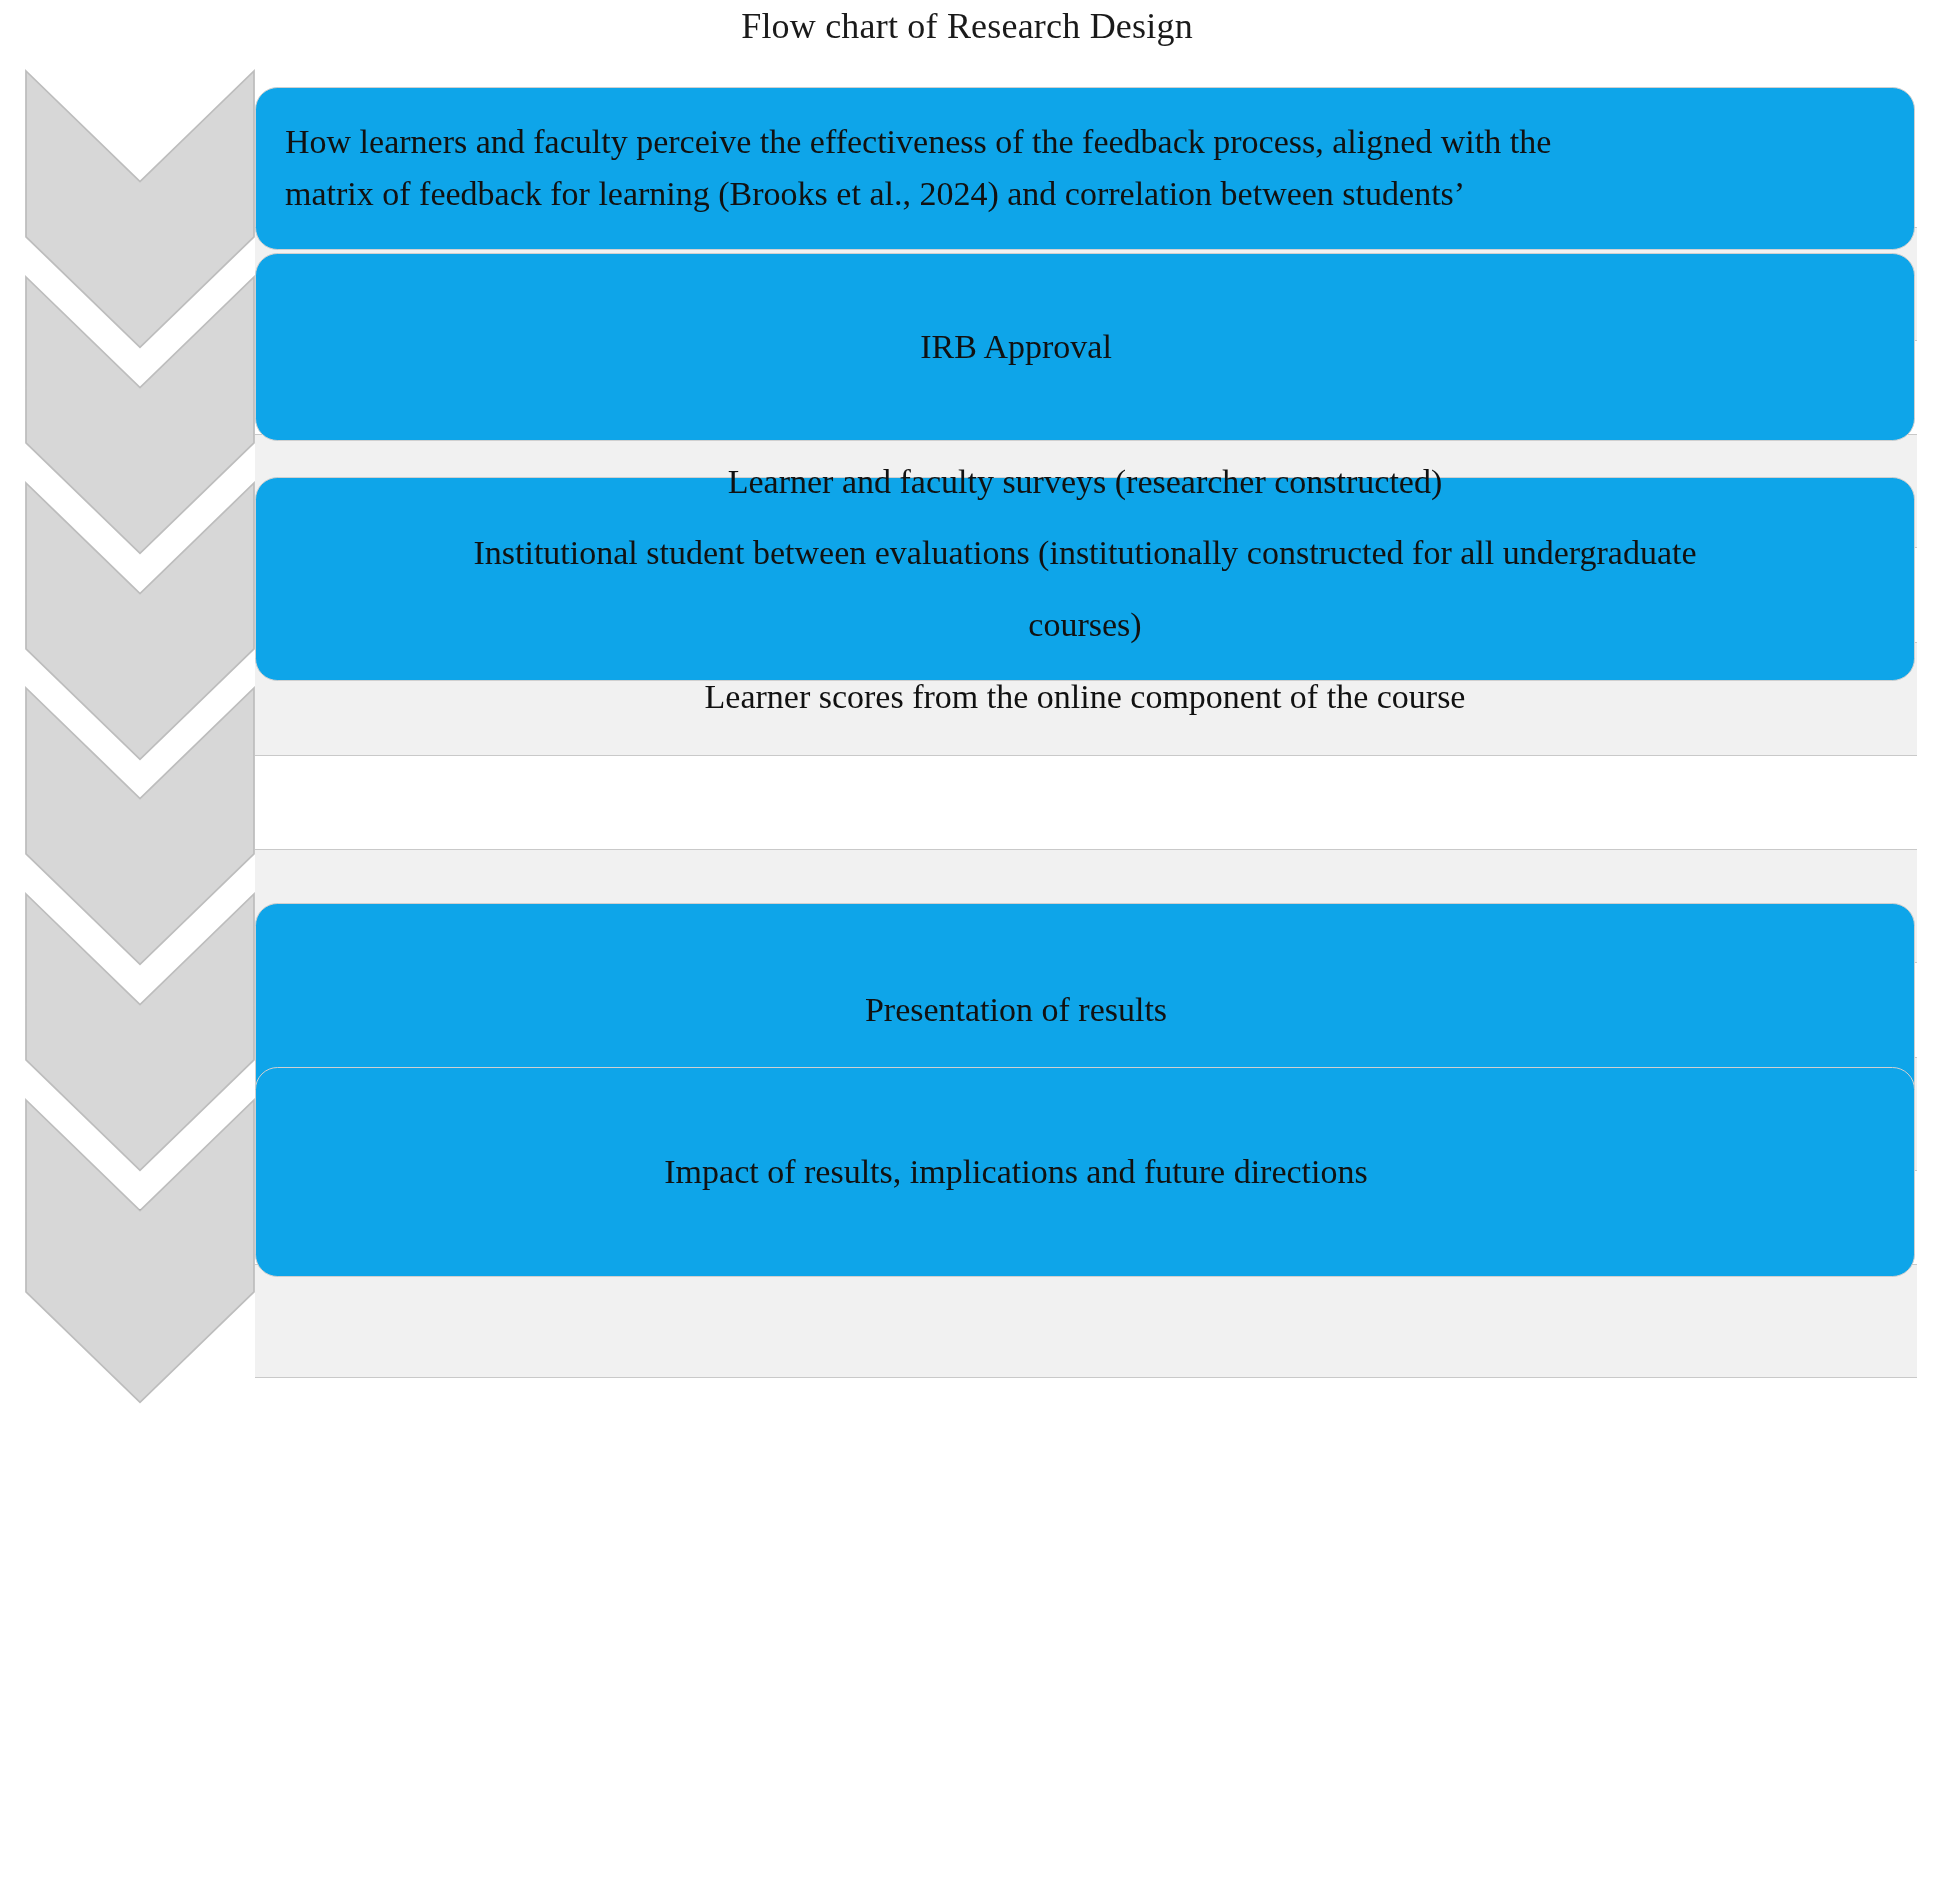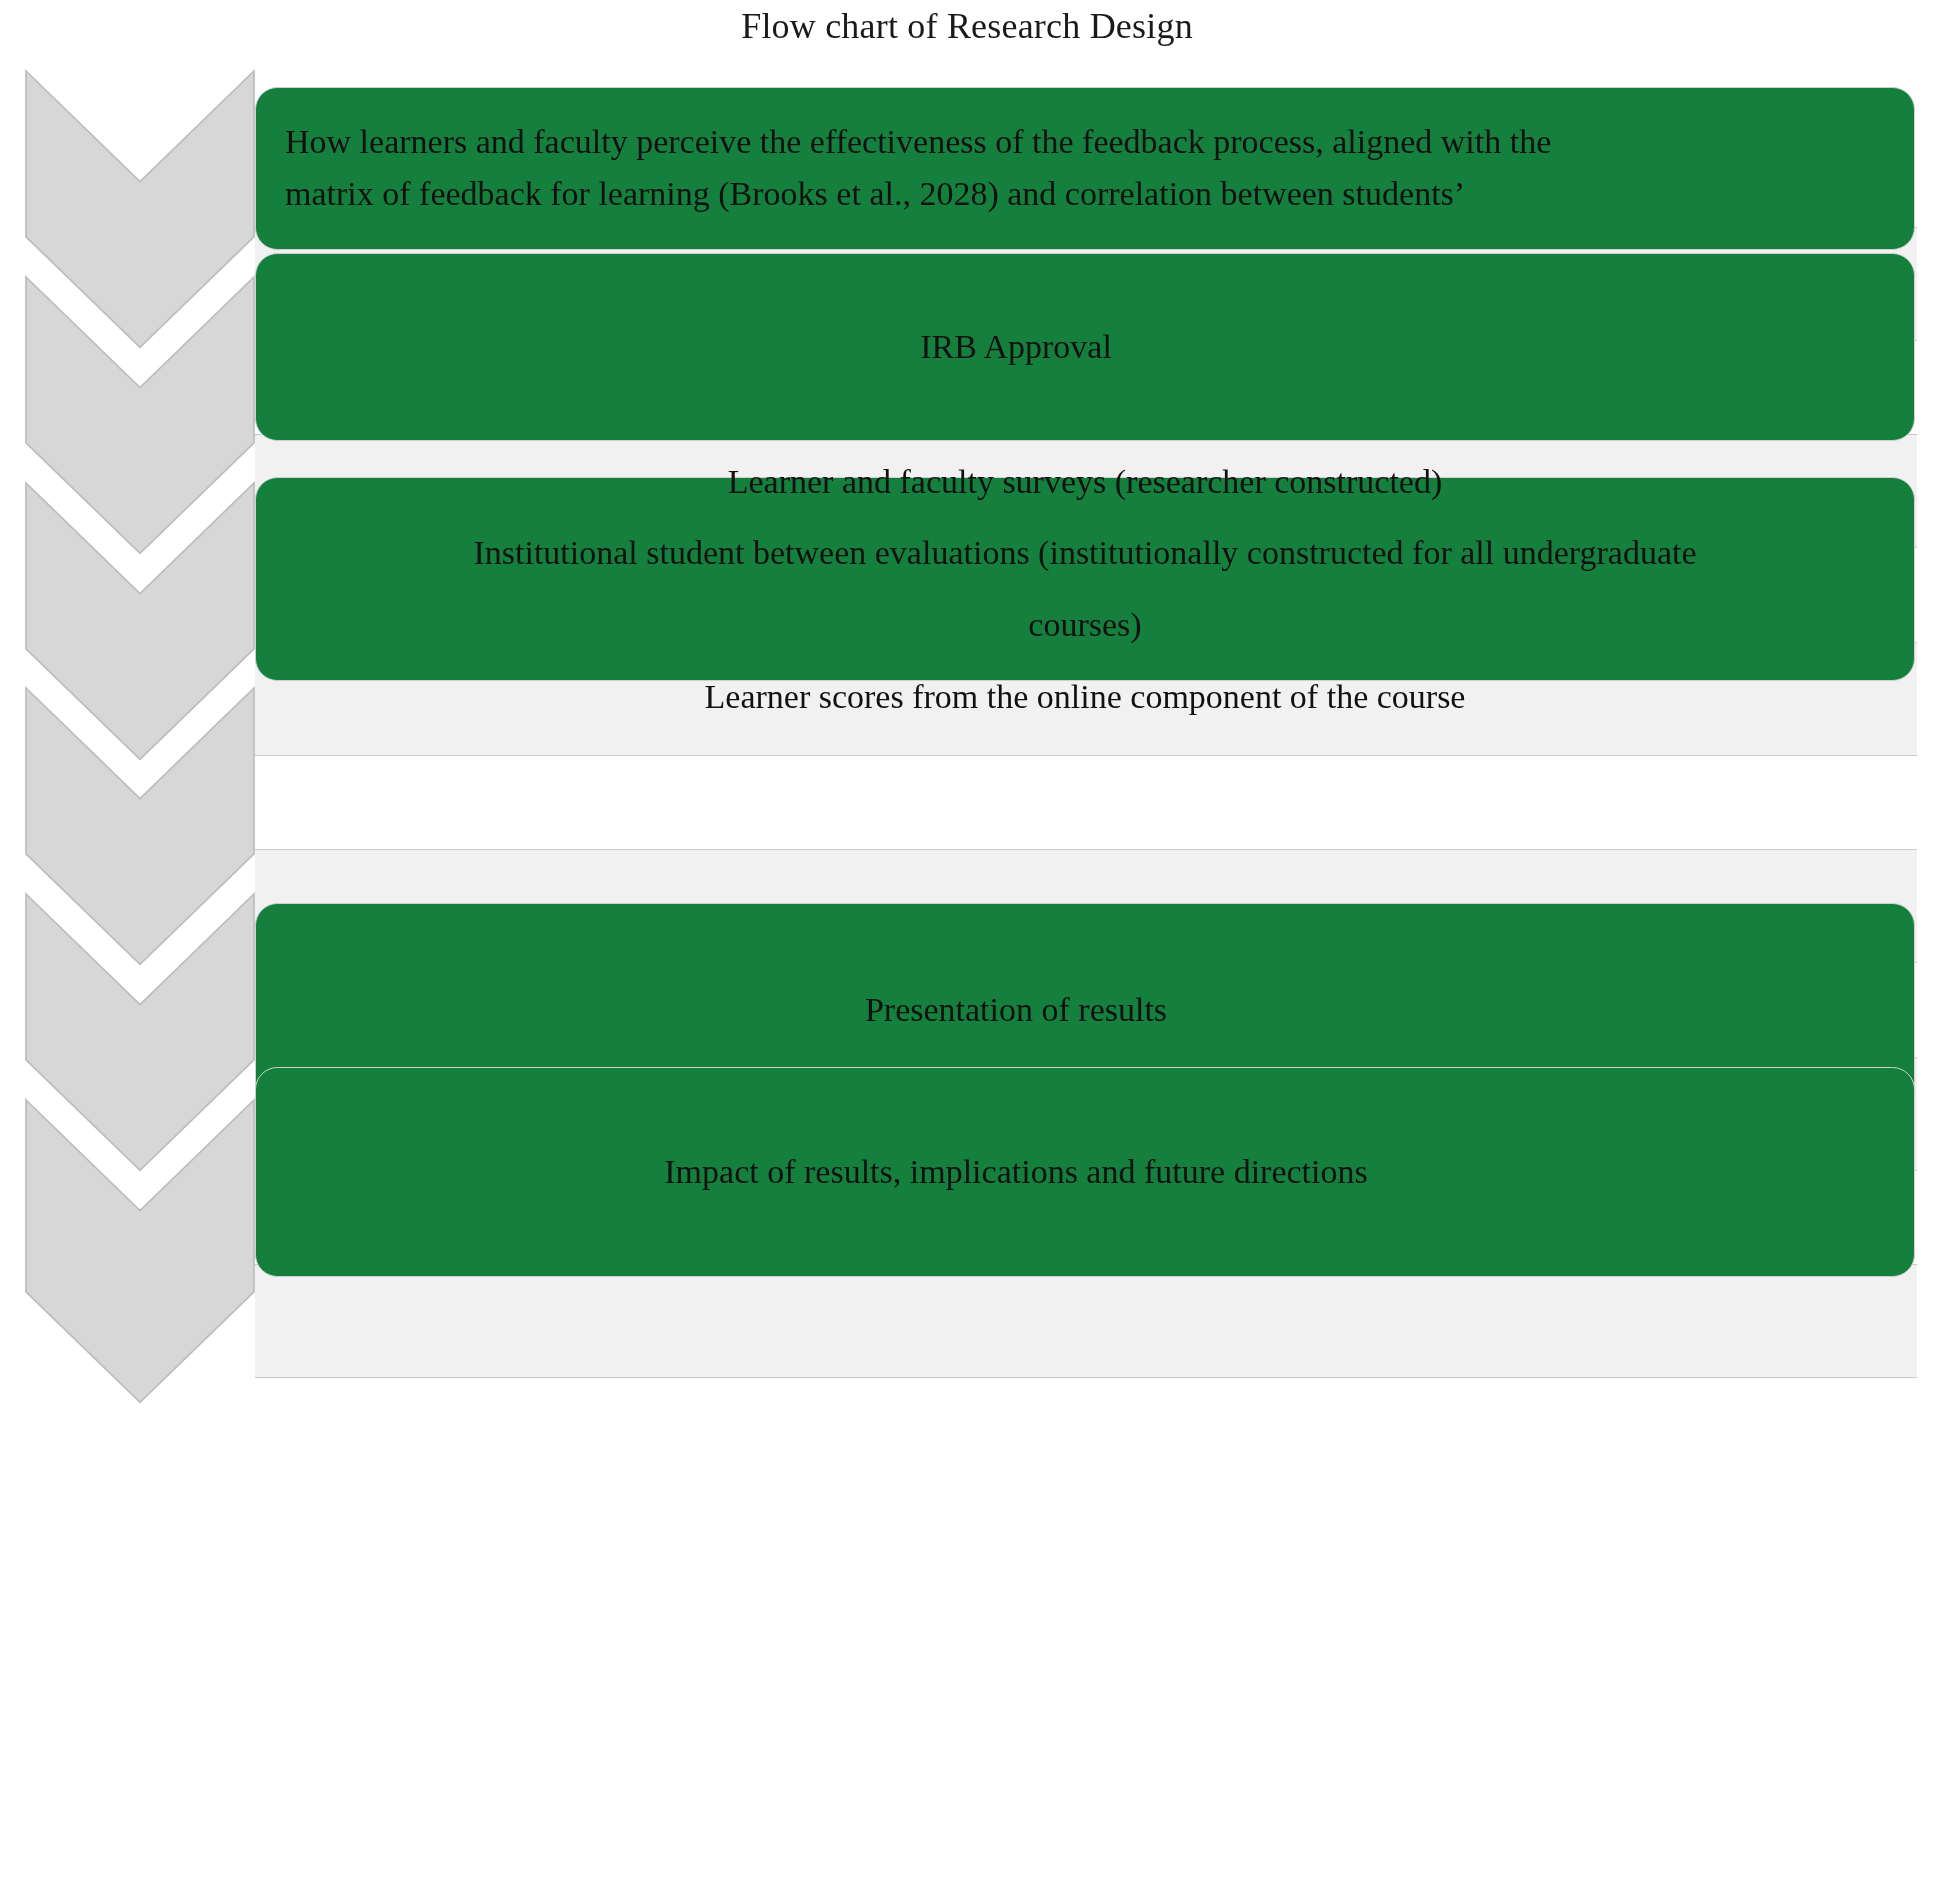--- a/index.html
+++ b/index.html
@@ -71,21 +71,21 @@
     background: #f1f1f1;
     border-top: 1.7px solid #c9c9c9;
     border-bottom: 1.7px solid #c9c9c9;
     box-sizing: border-box;
   }
   .content-box {
     position: absolute;
     left: 0;
     width: 1660px;
     box-sizing: border-box;
-    background: #15803d;
+    background: #0ea5e9;
     border: 1.7px solid #d0d0d0;
     border-radius: 22.5px;
     display: flex;
     flex-direction: column;
     justify-content: center;
     padding: 8.6px 29px;
   }
   .box-line {
     font-size: 34px;
     line-height: 1.52;
@@ -168,21 +168,21 @@
 
   <div class="band" style="top:156px;height:114px;"></div>
   <div class="band" style="top:363px;height:114px;"></div>
   <div class="band" style="top:571px;height:114px;"></div>
   <div class="band" style="top:778px;height:114px;"></div>
   <div class="band" style="top:986px;height:114px;"></div>
   <div class="band" style="top:1193px;height:114px;"></div>
 
   <div class="content-box" style="top:15.6px;height:163px;">
     <div class="box-line align-left">How learners and faculty perceive the effectiveness of the feedback process, aligned with the</div>
-    <div class="box-line align-left">matrix of feedback for learning (Brooks et al., 2028) and correlation between students’</div>
+    <div class="box-line align-left">matrix of feedback for learning (Brooks et al., 2024) and correlation between students’</div>
   </div>
 
   <div class="content-box" style="top:182px;height:188px;">
     <div class="box-line nudge-left">IRB Approval</div>
   </div>
 
   <div class="content-box" style="top:406px;height:204px;">
     <div class="box-line align-center">Learner and faculty surveys (researcher constructed)</div>
     <div class="box-line align-center">Institutional student between evaluations (institutionally constructed for all undergraduate</div>
     <div class="box-line align-center">courses)</div>

